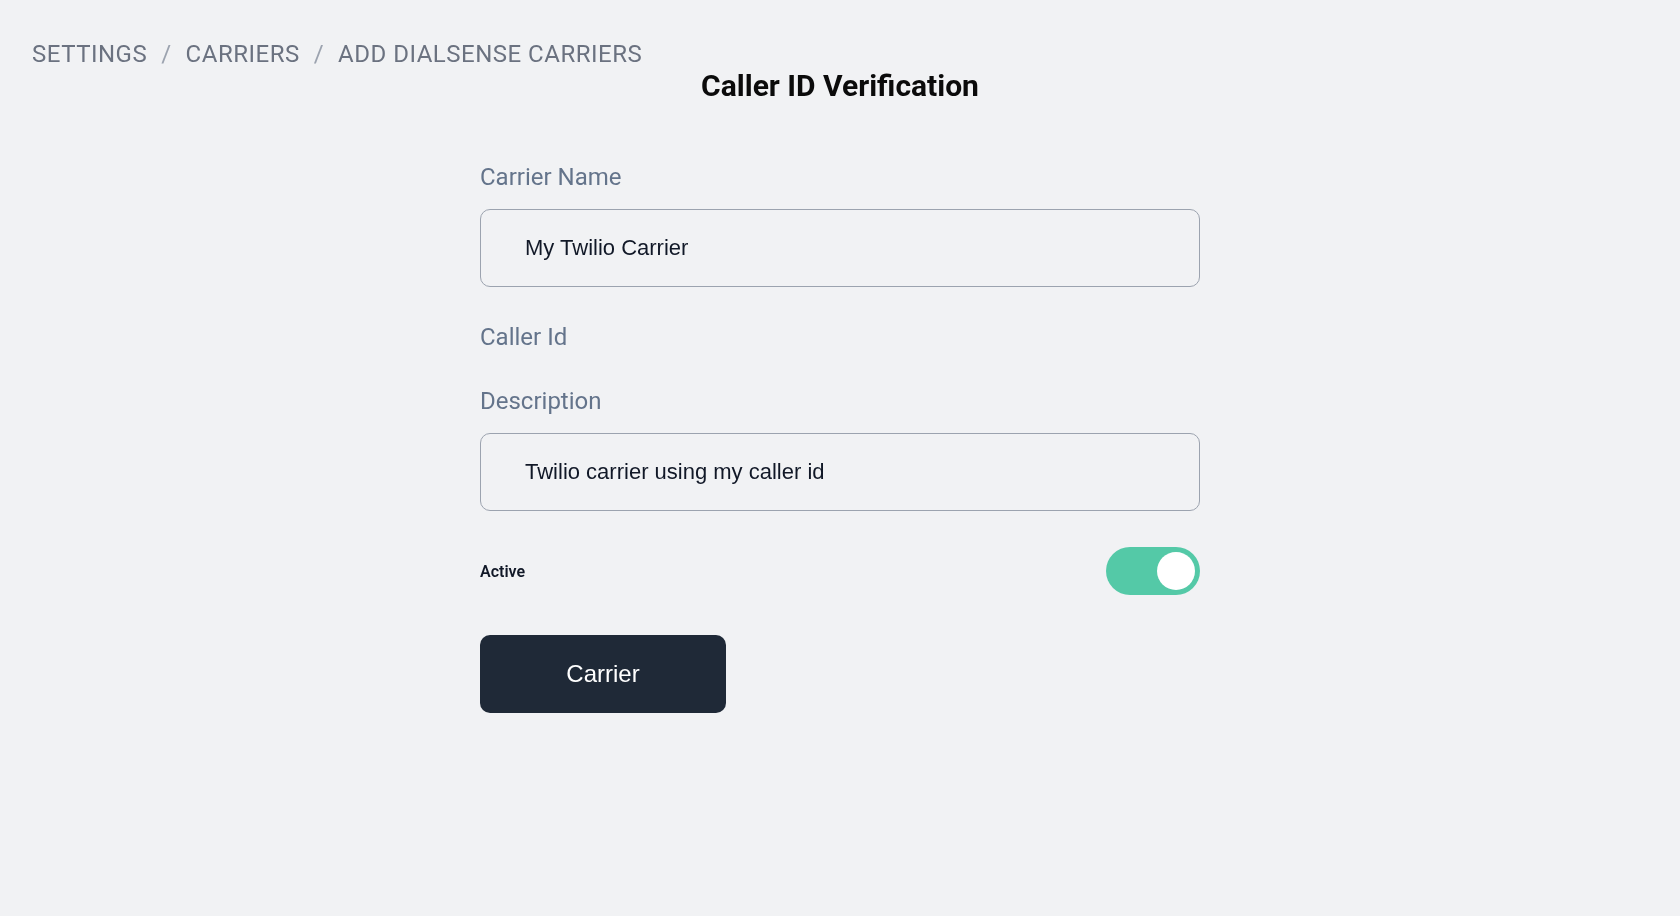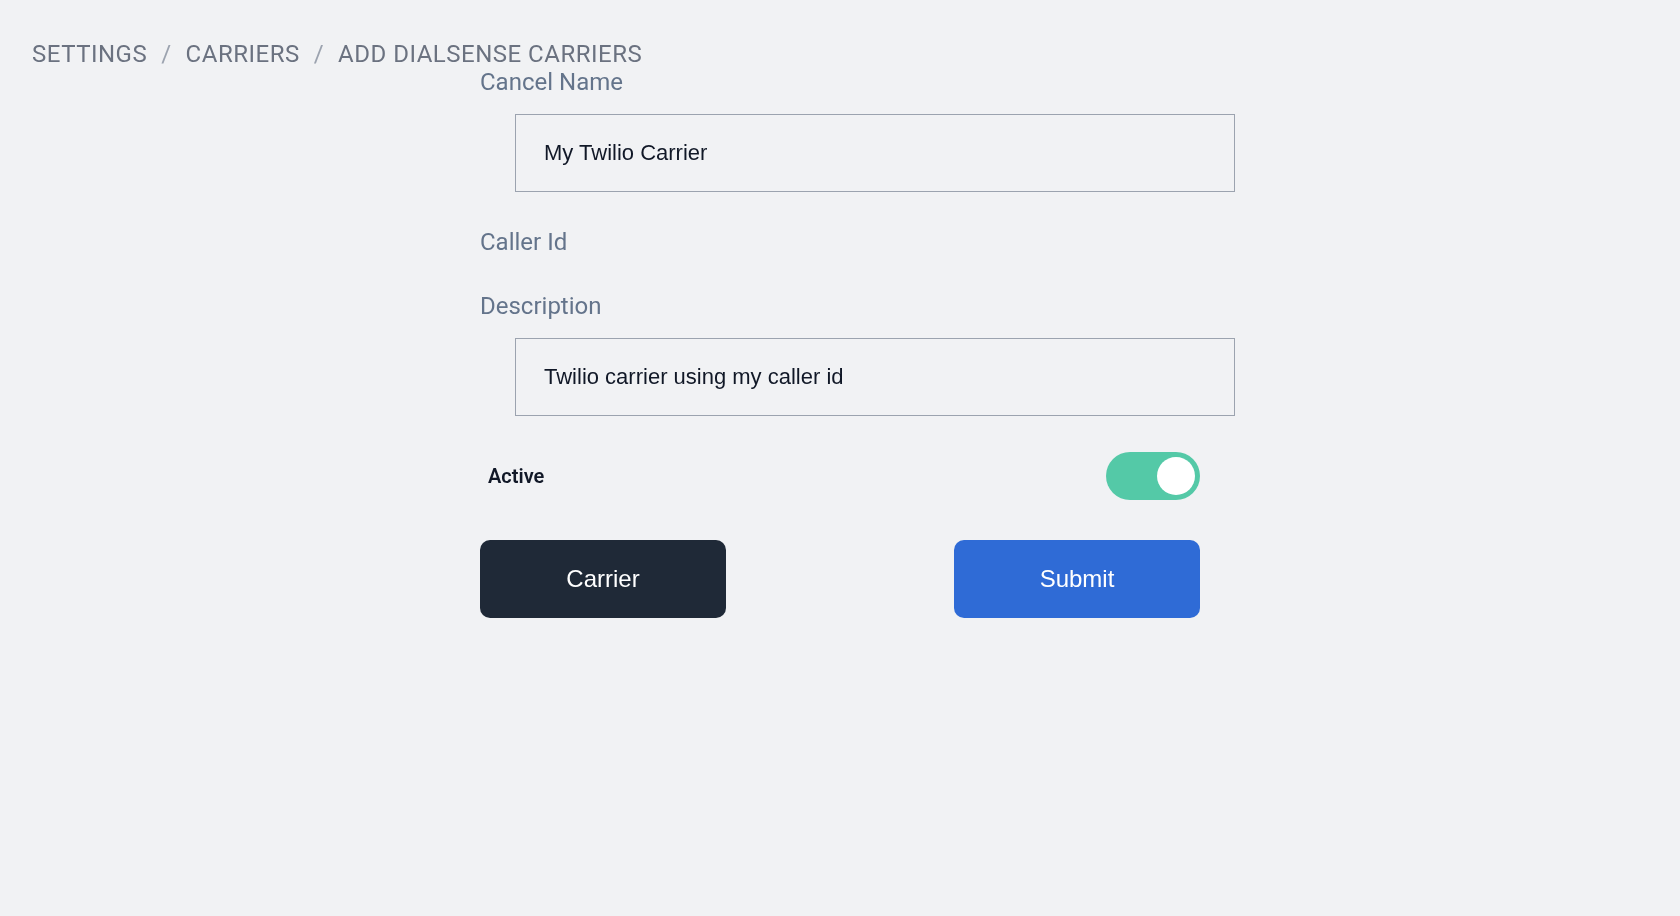--- a/index.html
+++ b/index.html
@@ -48,43 +48,41 @@
     .field-label {
       display: block;
       font-size: 24px;
       color: #64748b;
       margin-bottom: 18px;
       font-weight: 400;
     }
     .text-input {
       width: 100%;
       height: 78px;
-      padding: 0 28px;
+      padding: 0 44px;
       font-size: 22px;
       color: #111827;
       background: #f1f2f4;
       border: 1px solid #9ca3af;
-      border-radius: 0;
+      border-radius: 10px;
       outline: none;
-      margin-left: 35px;
     }
     .text-input::placeholder {
       color: #9ca3af;
     }
     .toggle-row {
       display: flex;
       align-items: center;
       justify-content: space-between;
       margin-bottom: 40px;
     }
     .toggle-label {
-      font-size: 20px;
+      font-size: 16px;
       font-weight: 600;
       color: #111827;
-      margin-left: 8px;
     }
     .toggle {
       position: relative;
       width: 94px;
       height: 48px;
       background: #54c9a7;
       border-radius: 999px;
       cursor: pointer;
     }
     .toggle-knob {
@@ -125,25 +123,26 @@
 <div class="page">
 
   <nav class="breadcrumb">
     <span class="breadcrumb-item">SETTINGS</span>
     <span class="breadcrumb-sep">/</span>
     <span class="breadcrumb-item">CARRIERS</span>
     <span class="breadcrumb-sep">/</span>
     <span class="breadcrumb-item">ADD DIALSENSE CARRIERS</span>
   </nav>
 
+  <h1 class="page-title">Caller ID Verification</h1>
 
   <div class="form-wrap">
 
     <div class="field">
-      <label class="field-label">Cancel Name</label>
+      <label class="field-label">Carrier Name</label>
       <input type="text" class="text-input" value="My Twilio Carrier" style="">
     </div>
 
     <div class="field">
       <label class="field-label">Caller Id</label>
     </div>
 
     <div class="field">
       <label class="field-label">Description</label>
       <input type="text" class="text-input" value="Twilio carrier using my caller id" style="">
@@ -151,17 +150,16 @@
 
     <div class="toggle-row">
       <span class="toggle-label">Active</span>
       <div class="toggle">
         <div class="toggle-knob"></div>
       </div>
     </div>
 
     <div class="button-row">
       <button class="btn btn-cancel">Carrier</button>
-      <button class="btn btn-submit">Submit</button>
     </div>
 
   </div>
 </div>
 
 </body></html>

